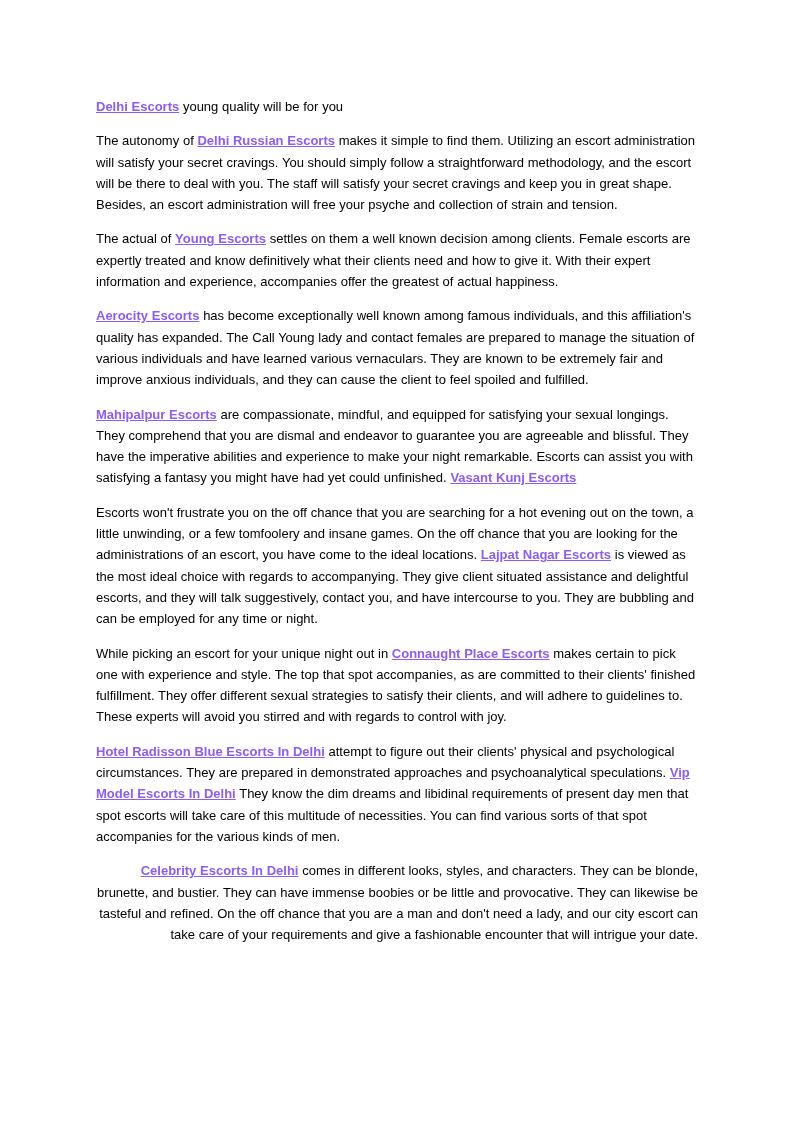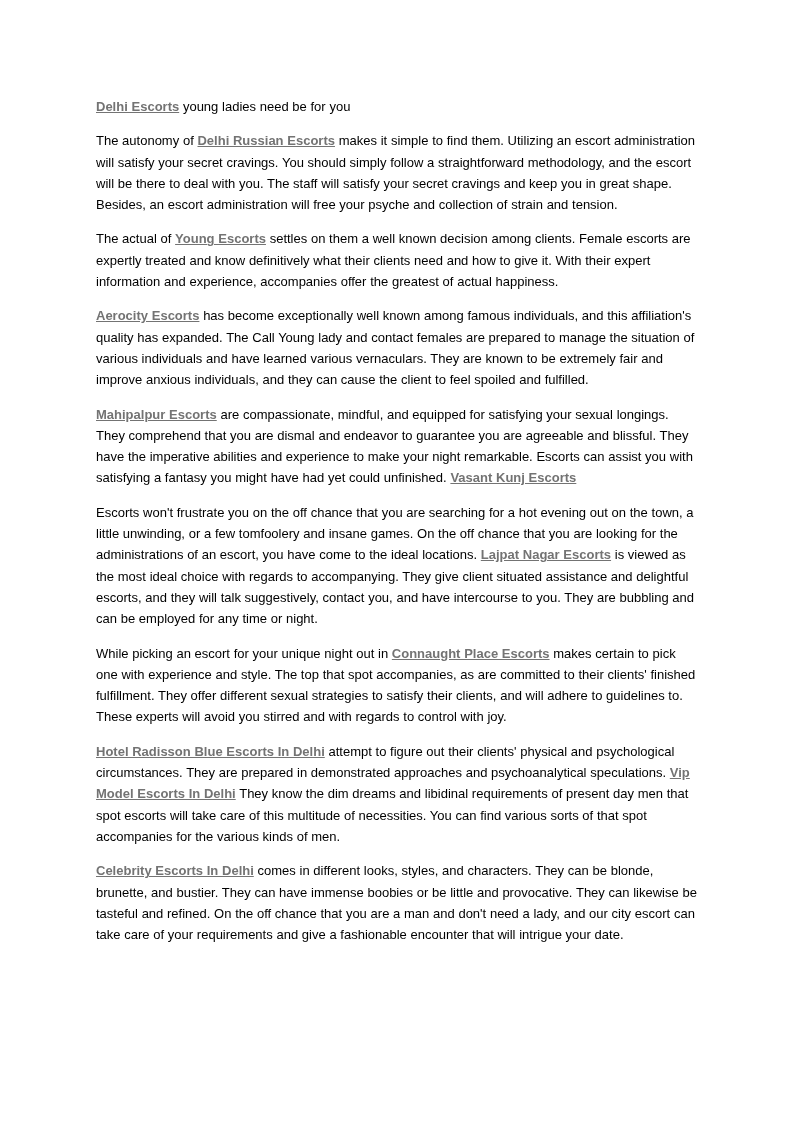--- a/index.html
+++ b/index.html
@@ -29,34 +29,35 @@
     font-family: "Liberation Sans", sans-serif;
     font-size: 13.0px;
     line-height: 21.3px;
     margin: 0 0 13px 0;
     text-align: left;
     color: #000000;
     word-spacing: 0.1px;
   }
   p.para:last-child {
     margin-bottom: 0;
+    text-align: right;
   }
   a.link {
-    color: #737373;
+    color: #8b5cf6;
     text-decoration: underline;
     font-weight: bold;
     cursor: pointer;
   }
 </style>
 </head>
 <body>
 
 <div class="page">
   <div class="doc-body" id="doc-body">
-      <p class="para"><a class="link" href="#">Delhi Escorts</a><span> young ladies need be for you</span></p>
+      <p class="para"><a class="link" href="#">Delhi Escorts</a><span> young quality will be for you</span></p>
       <p class="para"><span>The autonomy of </span><a class="link" href="#">Delhi Russian Escorts</a><span> makes it simple to find them. Utilizing an escort administration will satisfy your secret cravings. You should simply follow a straightforward methodology, and the escort will be there to deal with you. The staff will satisfy your secret cravings and keep you in great shape. Besides, an escort administration will free your psyche and collection of strain and tension.</span></p>
       <p class="para"><span>The actual of </span><a class="link" href="#">Young Escorts</a><span> settles on them a well known decision among clients. Female escorts are expertly treated and know definitively what their clients need and how to give it. With their expert information and experience, accompanies offer the greatest of actual happiness.</span></p>
       <p class="para"><a class="link" href="#">Aerocity Escorts</a><span> has become exceptionally well known among famous individuals, and this affiliation's quality has expanded. The Call Young lady and contact females are prepared to manage the situation of various individuals and have learned various vernaculars. They are known to be extremely fair and improve anxious individuals, and they can cause the client to feel spoiled and fulfilled.</span></p>
       <p class="para"><a class="link" href="#">Mahipalpur Escorts</a><span> are compassionate, mindful, and equipped for satisfying your sexual longings. They comprehend that you are dismal and endeavor to guarantee you are agreeable and blissful. They have the imperative abilities and experience to make your night remarkable. Escorts can assist you with satisfying a fantasy you might have had yet could unfinished. </span><a class="link" href="#">Vasant Kunj Escorts</a></p>
       <p class="para"><span>Escorts won't frustrate you on the off chance that you are searching for a hot evening out on the town, a little unwinding, or a few tomfoolery and insane games. On the off chance that you are looking for the administrations of an escort, you have come to the ideal locations. </span><a class="link" href="#">Lajpat Nagar Escorts</a><span> is viewed as the most ideal choice with regards to accompanying. They give client situated assistance and delightful escorts, and they will talk suggestively, contact you, and have intercourse to you. They are bubbling and can be employed for any time or night.</span></p>
       <p class="para"><span>While picking an escort for your unique night out in </span><a class="link" href="#">Connaught Place Escorts</a><span> makes certain to pick one with experience and style. The top that spot accompanies, as are committed to their clients' finished fulfillment. They offer different sexual strategies to satisfy their clients, and will adhere to guidelines to. These experts will avoid you stirred and with regards to control with joy.</span></p>
       <p class="para"><a class="link" href="#">Hotel Radisson Blue Escorts In Delhi</a><span> attempt to figure out their clients' physical and psychological circumstances. They are prepared in demonstrated approaches and psychoanalytical speculations. </span><a class="link" href="#">Vip Model Escorts In Delhi</a><span> They know the dim dreams and libidinal requirements of present day men that spot escorts will take care of this multitude of necessities. You can find various sorts of that spot accompanies for the various kinds of men.</span></p>
       <p class="para"><a class="link" href="#">Celebrity Escorts In Delhi</a><span> comes in different looks, styles, and characters. They can be blonde, brunette, and bustier. They can have immense boobies or be little and provocative. They can likewise be tasteful and refined. On the off chance that you are a man and don't need a lady, and our city escort can take care of your requirements and give a fashionable encounter that will intrigue your date.</span></p>
     </div>
 </div>

